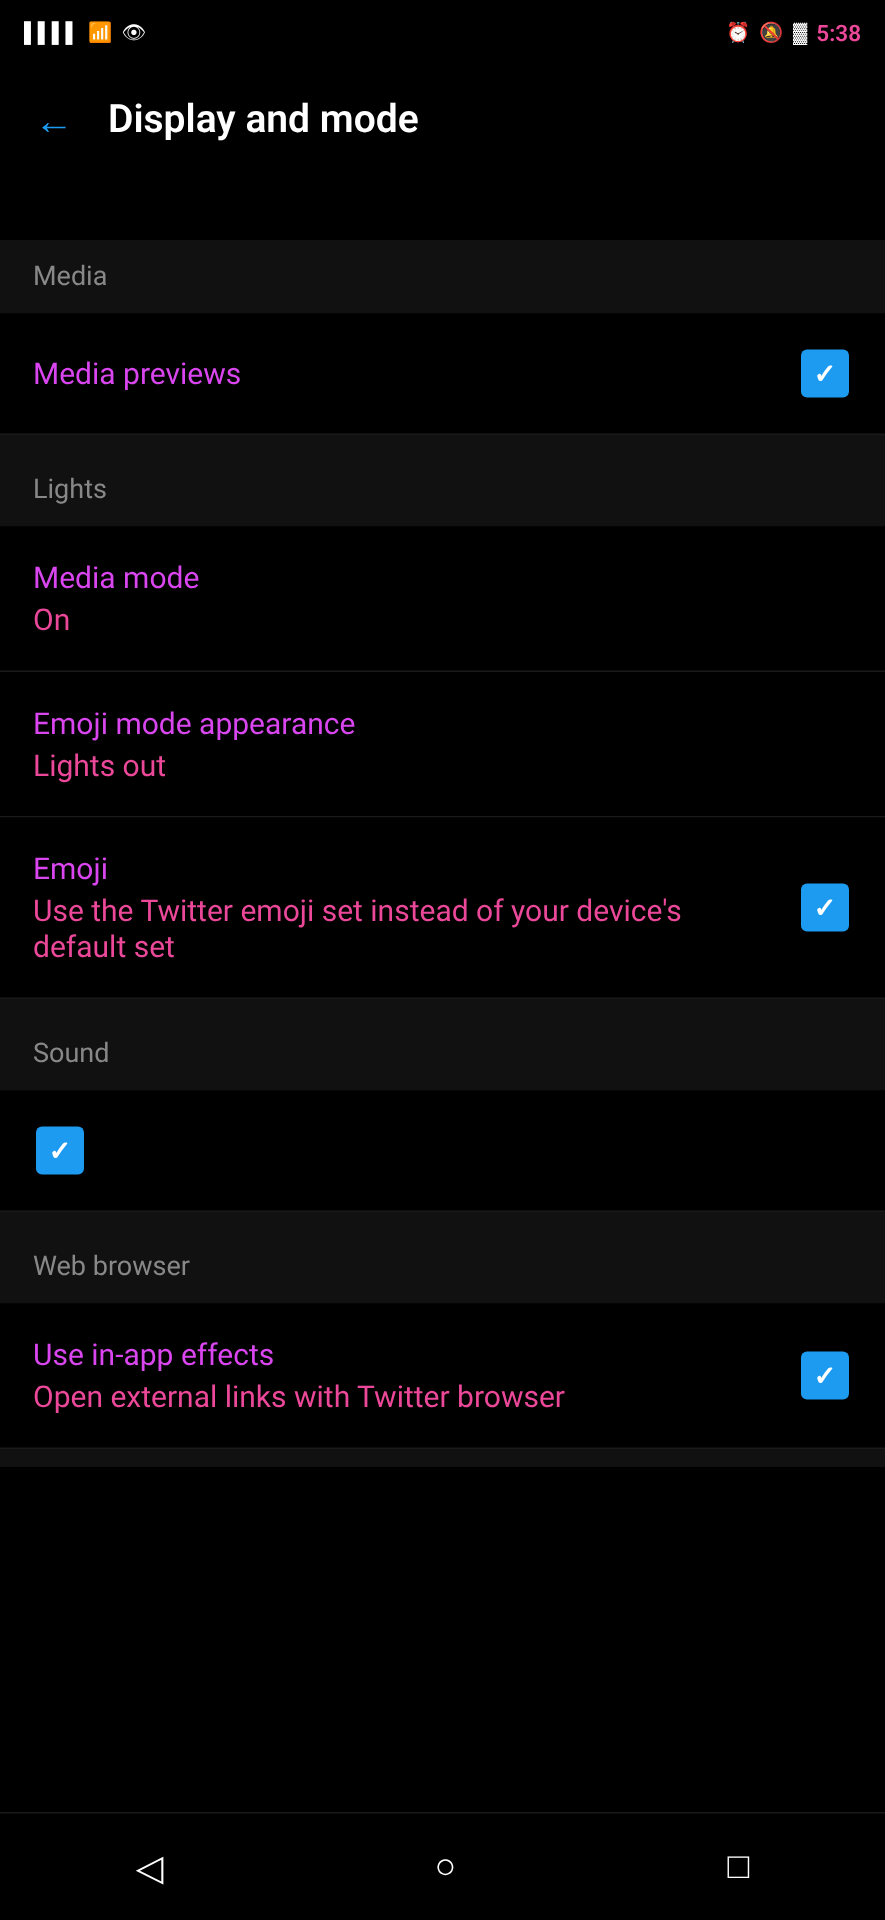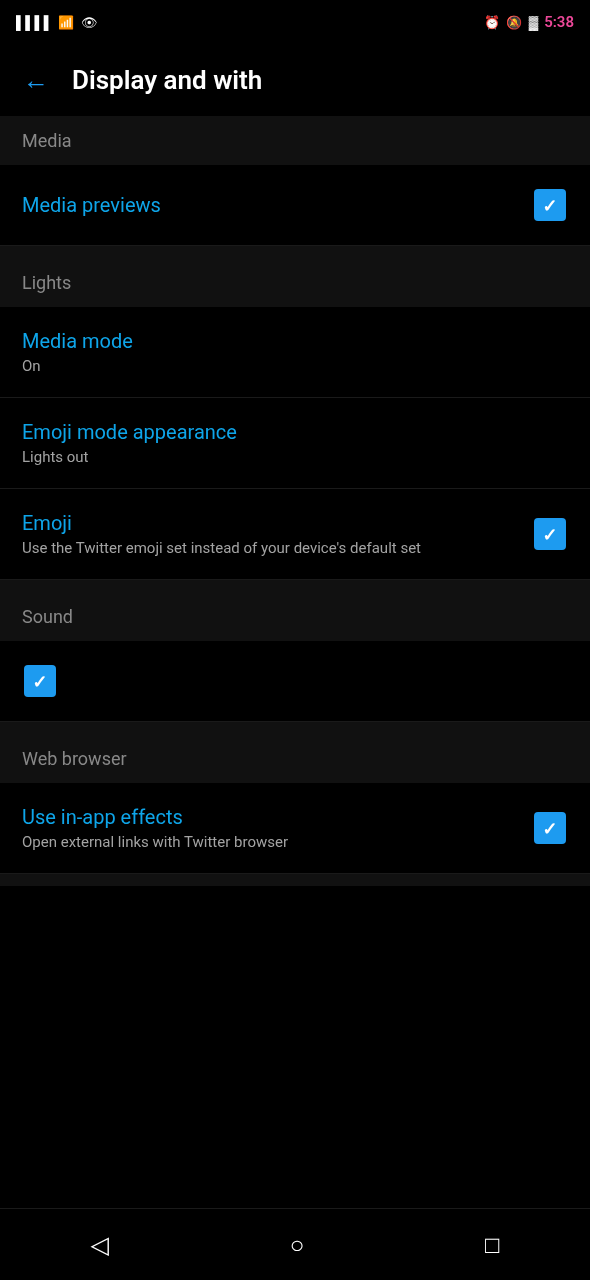--- a/index.html
+++ b/index.html
@@ -106,27 +106,27 @@
       min-height: 72px;
     }
 
     .setting-row-content {
       flex: 1;
       padding-right: 16px;
     }
 
     .setting-title {
       font-size: 20px;
-      color: #0ea5e9;
+      color: #d946ef;
       font-weight: 400;
     }
 
     .setting-subtitle {
-      font-size: 15px;
-      color: #a3a3a3;
+      font-size: 20px;
+      color: #ec4899;
       margin-top: 4px;
     }
 
     
     .checkbox-container {
       width: 36px;
       height: 36px;
       display: flex;
       align-items: center;
       justify-content: center;
@@ -169,20 +169,21 @@
     }
 
     .nav-icon {
       font-size: 24px;
       color: #ffffff;
     }
 
     
     .content {
       padding-bottom: 72px;
+      margin-top: 44px;
     }
   </style>
 </head>
 <body>
 
 <div class="status-bar">
   <div class="status-left">
     <span class="status-icon">▌▌▌▌</span>
     <span class="status-icon">📶</span>
     <span class="status-icon">👁</span>
@@ -192,21 +193,21 @@
     <span class="status-icon">🔕</span>
     <span class="battery-icon">▓</span>
     <span class="time-text">5:38</span>
   </div>
 </div>
 
 <div class="top-bar">
   <div class="back-button">
     <span class="back-arrow">←</span>
   </div>
-  <span class="page-title">Display and with</span>
+  <span class="page-title">Display and mode</span>
 </div>
 
 <div class="content">
 
   <div class="section-header">
     <span>Media</span>
   </div>
 
   <div class="setting-row">
     <div class="setting-row-content">

